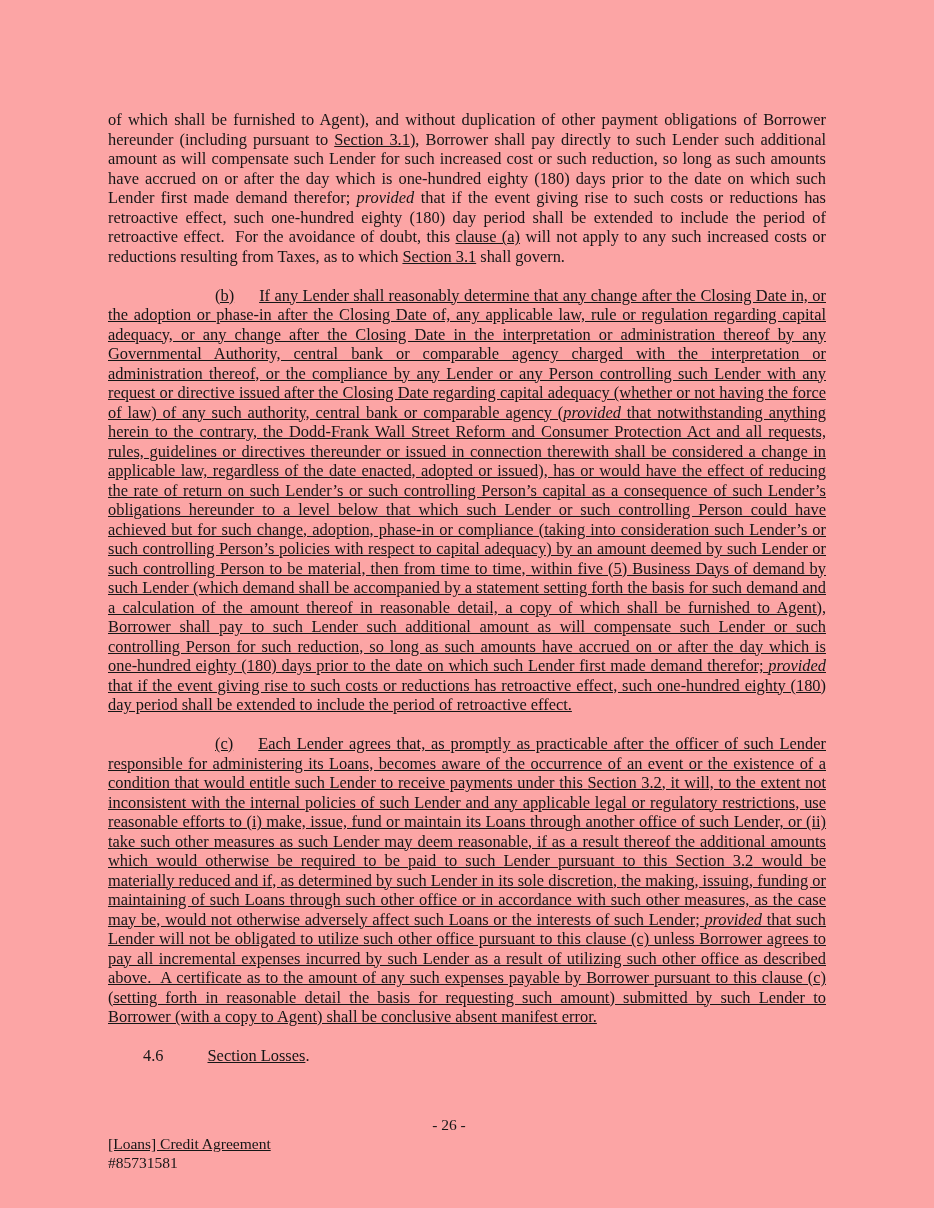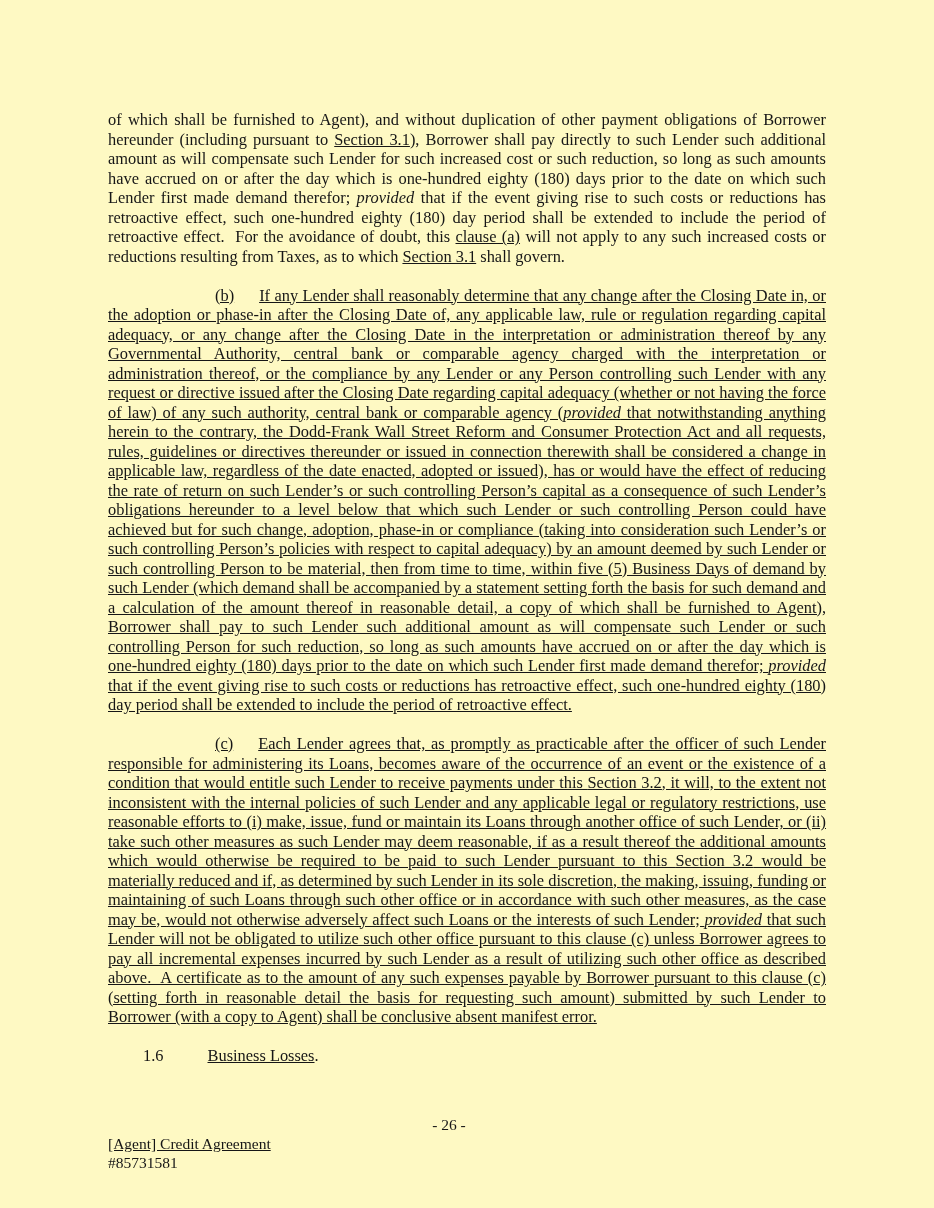--- a/index.html
+++ b/index.html
@@ -4,21 +4,21 @@
 <style>
   html, body {
     margin: 0;
     padding: 0;
     background: #ffffff;
   }
   .page {
     position: relative;
     width: 934px;
     height: 1208px;
-    background: #fef9c3;
+    background: #fca5a5;
     font-family: "Liberation Serif", "DejaVu Serif", serif;
     color: #161616;
     overflow: hidden;
   }
   .body-text {
     position: absolute;
     left: 108px;
     top: 110px;
     width: 718px;
   }
@@ -64,24 +64,24 @@
 <div class="page">
 
   <main class="body-text">
     <div id="paragraphs">
         <p class="para"><span>of which shall be furnished to Agent), and without duplication of other payment obligations of Borrower hereunder (including pursuant to </span><span class="underline">Section 3.1</span><span>), Borrower shall pay directly to such Lender such additional amount as will compensate such Lender for such increased cost or such reduction, so long as such amounts have accrued on or after the day which is one-hundred eighty (180) days prior to the date on which such Lender first made demand therefor; </span><span class="italic">provided</span><span> that if the event giving rise to such costs or reductions has retroactive effect, such one-hundred eighty (180) day period shall be extended to include the period of retroactive effect.&nbsp; For the avoidance of doubt, this </span><span class="underline">clause (a)</span><span> will not apply to any such increased costs or reductions resulting from Taxes, as to which </span><span class="underline">Section 3.1</span><span> shall govern.</span></p>
         <p class="para indent"><span>(b)</span><span class="run-tab"></span><span>If any Lender shall reasonably determine that any change after the Closing Date in, or the adoption or phase-in after the Closing Date of, any applicable law, rule or regulation regarding capital adequacy, or any change after the Closing Date in the interpretation or administration thereof by any Governmental Authority, central bank or comparable agency charged with the interpretation or administration thereof, or the compliance by any Lender or any Person controlling such Lender with any request or directive issued after the Closing Date regarding capital adequacy (whether or not having the force of law) of any such authority, central bank or comparable agency (</span><span class="italic">provided</span><span> that notwithstanding anything herein to the contrary, the Dodd-Frank Wall Street Reform and Consumer Protection Act and all requests, rules, guidelines or directives thereunder or issued in connection therewith shall be considered a change in applicable law, regardless of the date enacted, adopted or issued), has or would have the effect of reducing the rate of return on such Lender’s or such controlling Person’s capital as a consequence of such Lender’s obligations hereunder to a level below that which such Lender or such controlling Person could have achieved but for such change, adoption, phase-in or compliance (taking into consideration such Lender’s or such controlling Person’s policies with respect to capital adequacy) by an amount deemed by such Lender or such controlling Person to be material, then from time to time, within five (5) Business Days of demand by such Lender (which demand shall be accompanied by a statement setting forth the basis for such demand and a calculation of the amount thereof in reasonable detail, a copy of which shall be furnished to Agent), Borrower shall pay to such Lender such additional amount as will compensate such Lender or such controlling Person for such reduction, so long as such amounts have accrued on or after the day which is one-hundred eighty (180) days prior to the date on which such Lender first made demand therefor; </span><span class="italic">provided</span><span> that if the event giving rise to such costs or reductions has retroactive effect, such one-hundred eighty (180) day period shall be extended to include the period of retroactive effect.</span></p>
         <p class="para indent"><span>(c)</span><span class="run-tab"></span><span>Each Lender agrees that, as promptly as practicable after the officer of such Lender responsible for administering its Loans, becomes aware of the occurrence of an event or the existence of a condition that would entitle such Lender to receive payments under this </span><span class="underline">Section 3.2</span><span>, it will, to the extent not inconsistent with the internal policies of such Lender and any applicable legal or regulatory restrictions, use reasonable efforts to (i) make, issue, fund or maintain its Loans through another office of such Lender, or (ii) take such other measures as such Lender may deem reasonable, if as a result thereof the additional amounts which would otherwise be required to be paid to such Lender pursuant to this </span><span class="underline">Section 3.2</span><span> would be materially reduced and if, as determined by such Lender in its sole discretion, the making, issuing, funding or maintaining of such Loans through such other office or in accordance with such other measures, as the case may be, would not otherwise adversely affect such Loans or the interests of such Lender; </span><span class="italic">provided</span><span> that such Lender will not be obligated to utilize such other office pursuant to this </span><span class="underline">clause (c)</span><span> unless Borrower agrees to pay all incremental expenses incurred by such Lender as a result of utilizing such other office as described above.&nbsp; A certificate as to the amount of any such expenses payable by Borrower pursuant to this </span><span class="underline">clause (c)</span><span> (setting forth in reasonable detail the basis for requesting such amount) submitted by such Lender to Borrower (with a copy to Agent) shall be conclusive absent manifest error.</span></p>
       </div>
 
     <div class="section-heading">
-      <span>1.6</span><span class="sec-tab"></span><span class="underline">Business Losses</span><span>.</span>
+      <span>4.6</span><span class="sec-tab"></span><span class="underline">Section Losses</span><span>.</span>
     </div>
   </main>
 
   <div class="footer-pagenum">- 26 -</div>
 
   <div class="footer-docinfo">
-    <div class="underline">[Agent] Credit Agreement</div>
+    <div class="underline">[Loans] Credit Agreement</div>
     <div>#85731581</div>
   </div>
 
 </div>
 
 </body></html>

